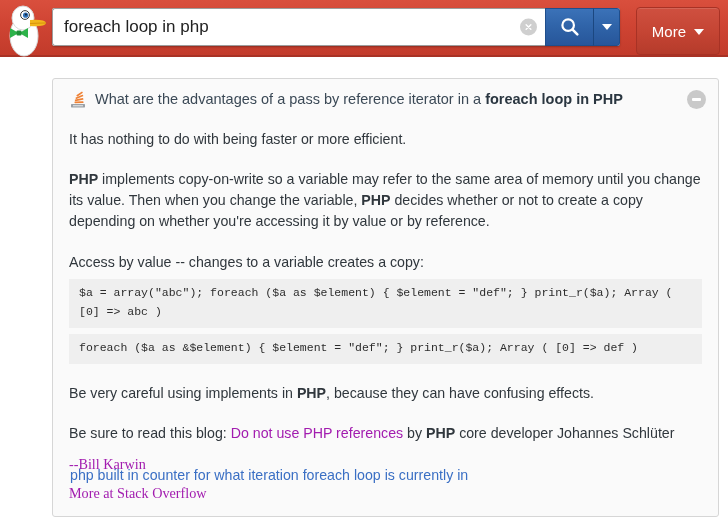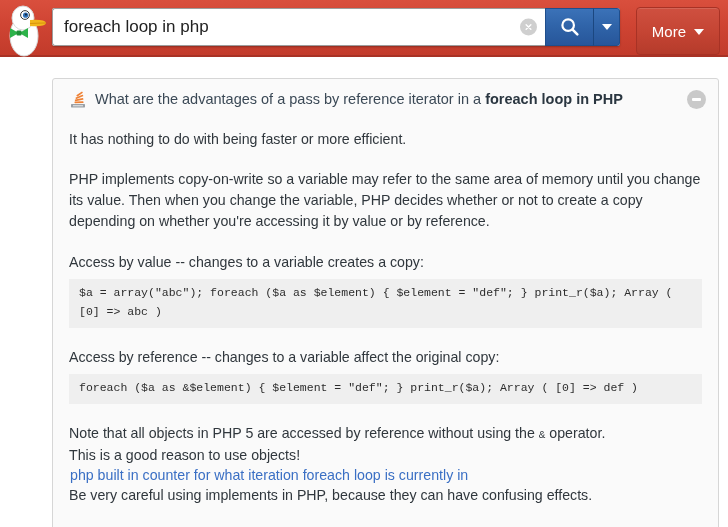--- a/index.html
+++ b/index.html
@@ -208,21 +208,21 @@
     background: #ffffff;
     border-radius: 1px;
   }
 
   .para {
     font-size: 14.2px;
     line-height: 1.5;
     color: #30373d;
     margin: 19px 0 0 0;
   }
-  .para b { font-weight: normal; }
+  .para b { font-weight: bold; }
   .para .amp {
     font-family: "Liberation Mono", monospace;
     font-size: 11px;
   }
   .para a, .link {
     color: #a21caf;
     text-decoration: none;
   }
 
   .codeblock {
@@ -343,27 +343,23 @@
   </p>
 
   <p class="para"><b>PHP</b><span> implements copy-on-write so a variable may refer to the same area of memory until you change its value. Then when you change the variable, </span><b>PHP</b><span> decides whether or not to create a copy depending on whether you're accessing it by value or by reference.</span></p>
 
   <p class="para">
     <span>Access by value -- changes to a variable creates a copy:</span>
   </p>
 
   <div class="codeblock">$a = array("abc"); foreach ($a as $element) { $element = "def"; } print_r($a); Array ( [0] =&gt; abc )</div>
 
-  <p class="para">
-    <span>Access by reference -- changes to a variable affect the original copy:</span>
-  </p>
 
   <div class="codeblock">foreach ($a as &amp;$element) { $element = "def"; } print_r($a); Array ( [0] =&gt; def )</div>
 
-  <p class="para"><span>Note that all objects in PHP 5 are accessed by reference without using the </span><span class="amp">&amp;</span><span> operator.</span><br><span>This is a good reason to use objects!</span></p>
 
   <p class="para"><span>Be very careful using implements in </span><b>PHP</b><span>, because they can have confusing effects.</span></p>
 
   <p class="para"><span>Be sure to read this blog: </span><a href="#">Do not use PHP references</a><span> by </span><b>PHP</b><span> core developer Johannes Schlüter</span></p>
 
   <div class="link-line">
     <a href="#">--Bill Karwin</a>
   </div>
 
   <div class="link-line">

